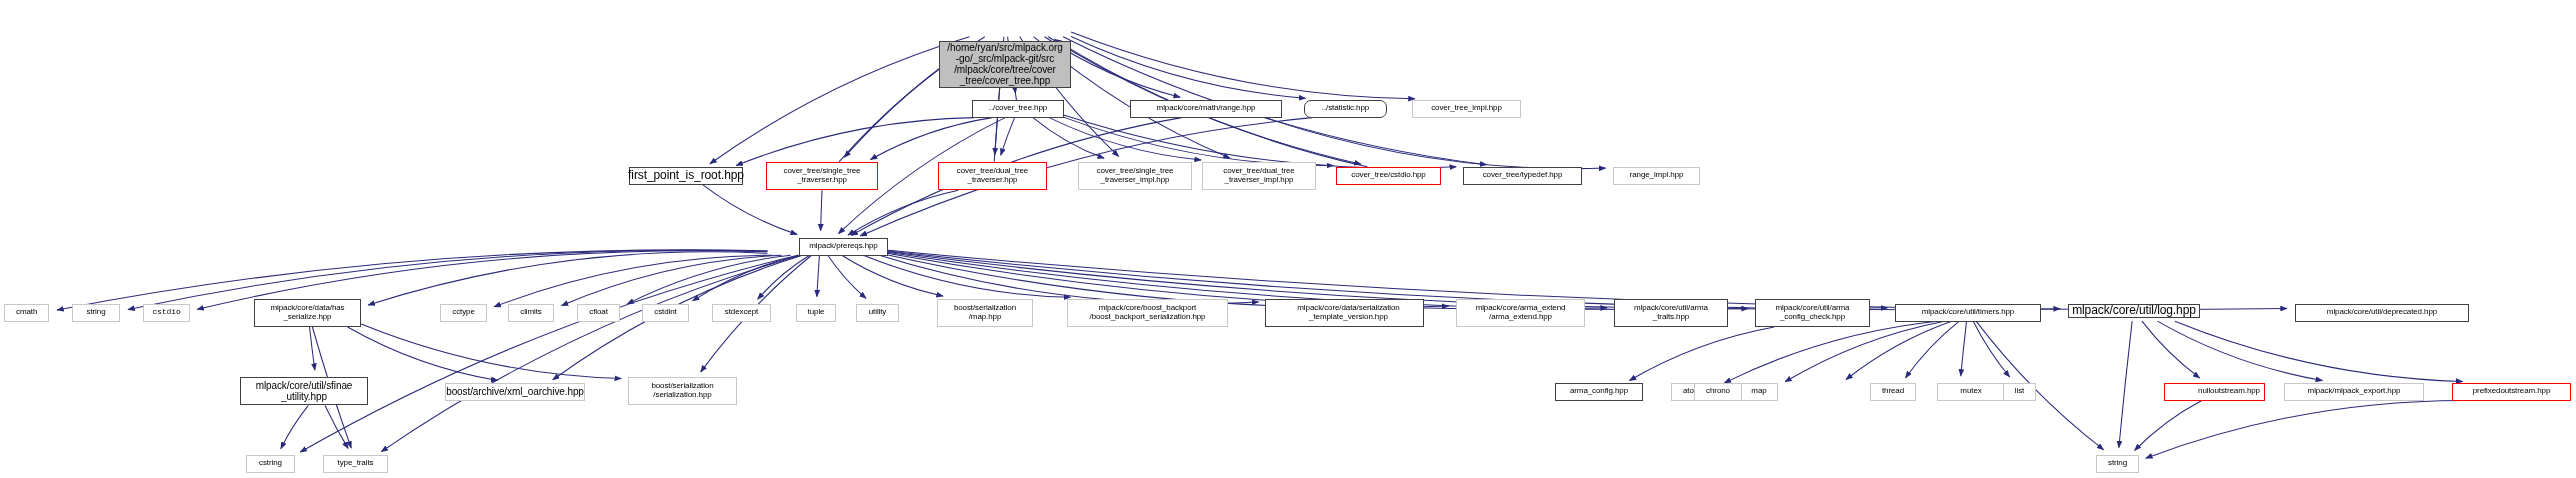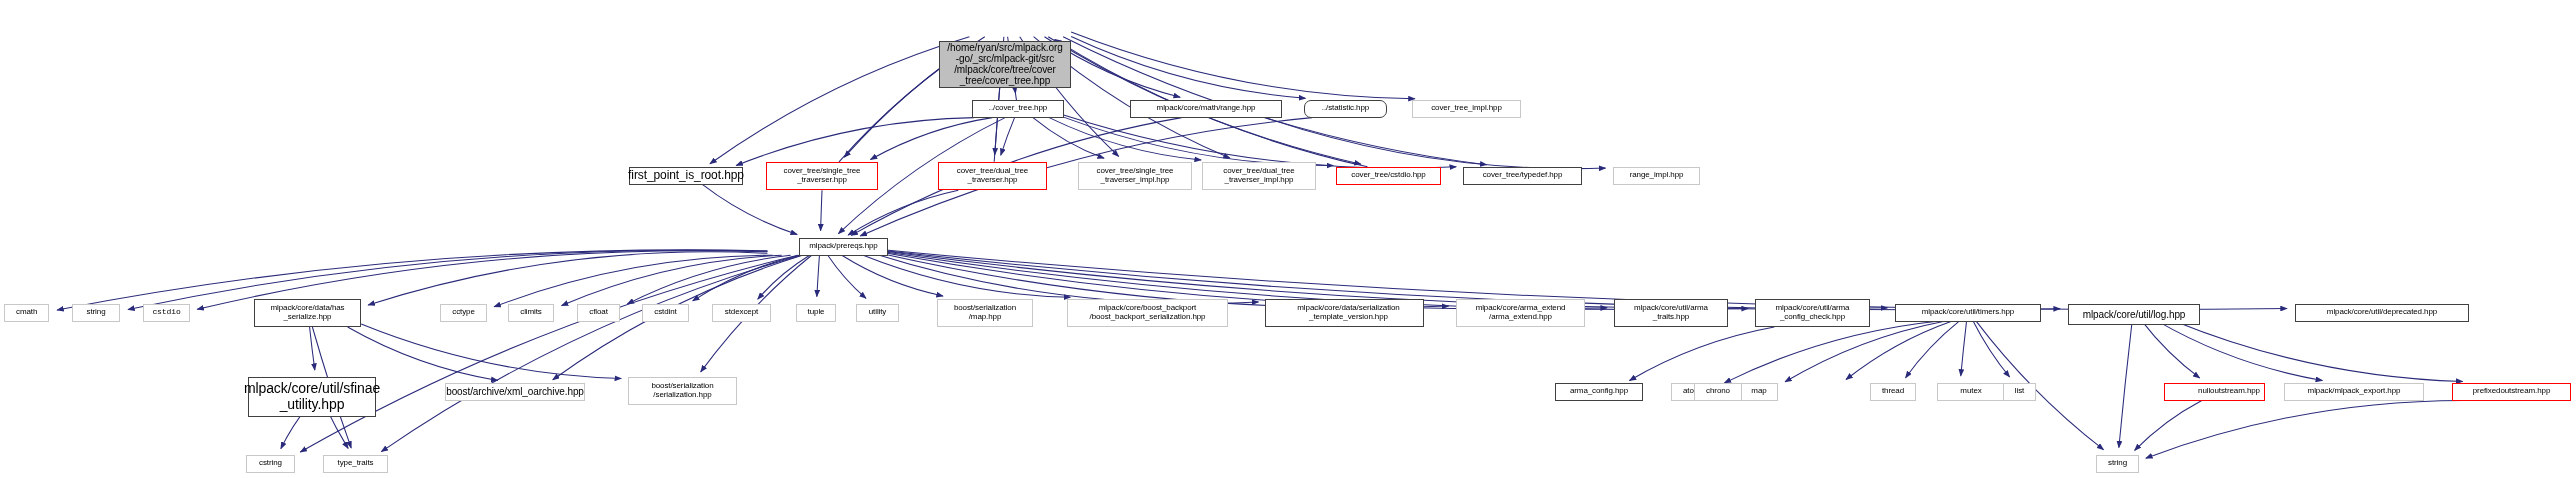--- a/index.html
+++ b/index.html
@@ -155,23 +155,23 @@
 /boost_backport_serialization.hpp</div>
     <div class="node n-bold" style="left: 1265px; top: 299px; width: 159px; height: 28px; font-size: 8px; padding-left: 8px;">mlpack/core/data/serialization
 _template_version.hpp</div>
     <div class="node n-plain" style="left: 1456px; top: 299px; width: 129px; height: 28px; font-size: 8px;">mlpack/core/arma_extend
 /arma_extend.hpp</div>
     <div class="node n-bold" style="left: 1614px; top: 299px; width: 114px; height: 28px; font-size: 8px;">mlpack/core/util/arma
 _traits.hpp</div>
     <div class="node n-bold" style="left: 1755px; top: 299px; width: 115px; height: 28px; font-size: 8px;">mlpack/core/util/arma
 _config_check.hpp</div>
     <div class="node n-bold" style="left: 1895px; top: 304px; width: 146px; height: 17.5px; font-size: 8px;">mlpack/core/util/timers.hpp</div>
-    <div class="node n-bold" style="left: 2068px; top: 304px; width: 132px; height: 21px; font-size: 10px;">mlpack/core/util/log.hpp</div>
+    <div class="node n-bold" style="left: 2068px; top: 304px; width: 132px; height: 14px; font-size: 12px;">mlpack/core/util/log.hpp</div>
     <div class="node n-bold" style="left: 2295px; top: 304px; width: 174px; height: 17.5px; font-size: 8px;">mlpack/core/util/deprecated.hpp</div>
-    <div class="node n-bold" style="left: 248px; top: 377px; width: 128px; height: 40px; font-size: 14px;">mlpack/core/util/sfinae
+    <div class="node n-bold" style="left: 240px; top: 377px; width: 128px; height: 28px; font-size: 10px;">mlpack/core/util/sfinae
 _utility.hpp</div>
     <div class="node n-plain" style="left: 445px; top: 383px; width: 140px; height: 17.5px; font-size: 10px;">boost/archive/xml_oarchive.hpp</div>
     <div class="node n-plain" style="left: 628px; top: 377px; width: 109px; height: 28px; font-size: 8px;">boost/serialization
 /serialization.hpp</div>
     <div class="node n-bold" style="left: 1555px; top: 383px; width: 88px; height: 17.5px; font-size: 8px;">arma_config.hpp</div>
     <div class="node n-plain" style="left: 1671px; top: 383px; width: 47px; height: 17.5px; font-size: 8px;">atomic</div>
     <div class="node n-plain" style="left: 1740px; top: 383px; width: 38px; height: 17.5px; font-size: 8px;">map</div>
     <div class="node n-plain" style="left: 1694px; top: 383px; width: 48px; height: 17.5px; font-size: 8px;">chrono</div>
     <div class="node n-plain" style="left: 1870px; top: 383px; width: 46px; height: 17.5px; font-size: 8px;">thread</div>
     <div class="node n-plain" style="left: 1937px; top: 383px; width: 68px; height: 17.5px; font-size: 8px;">mutex</div>

